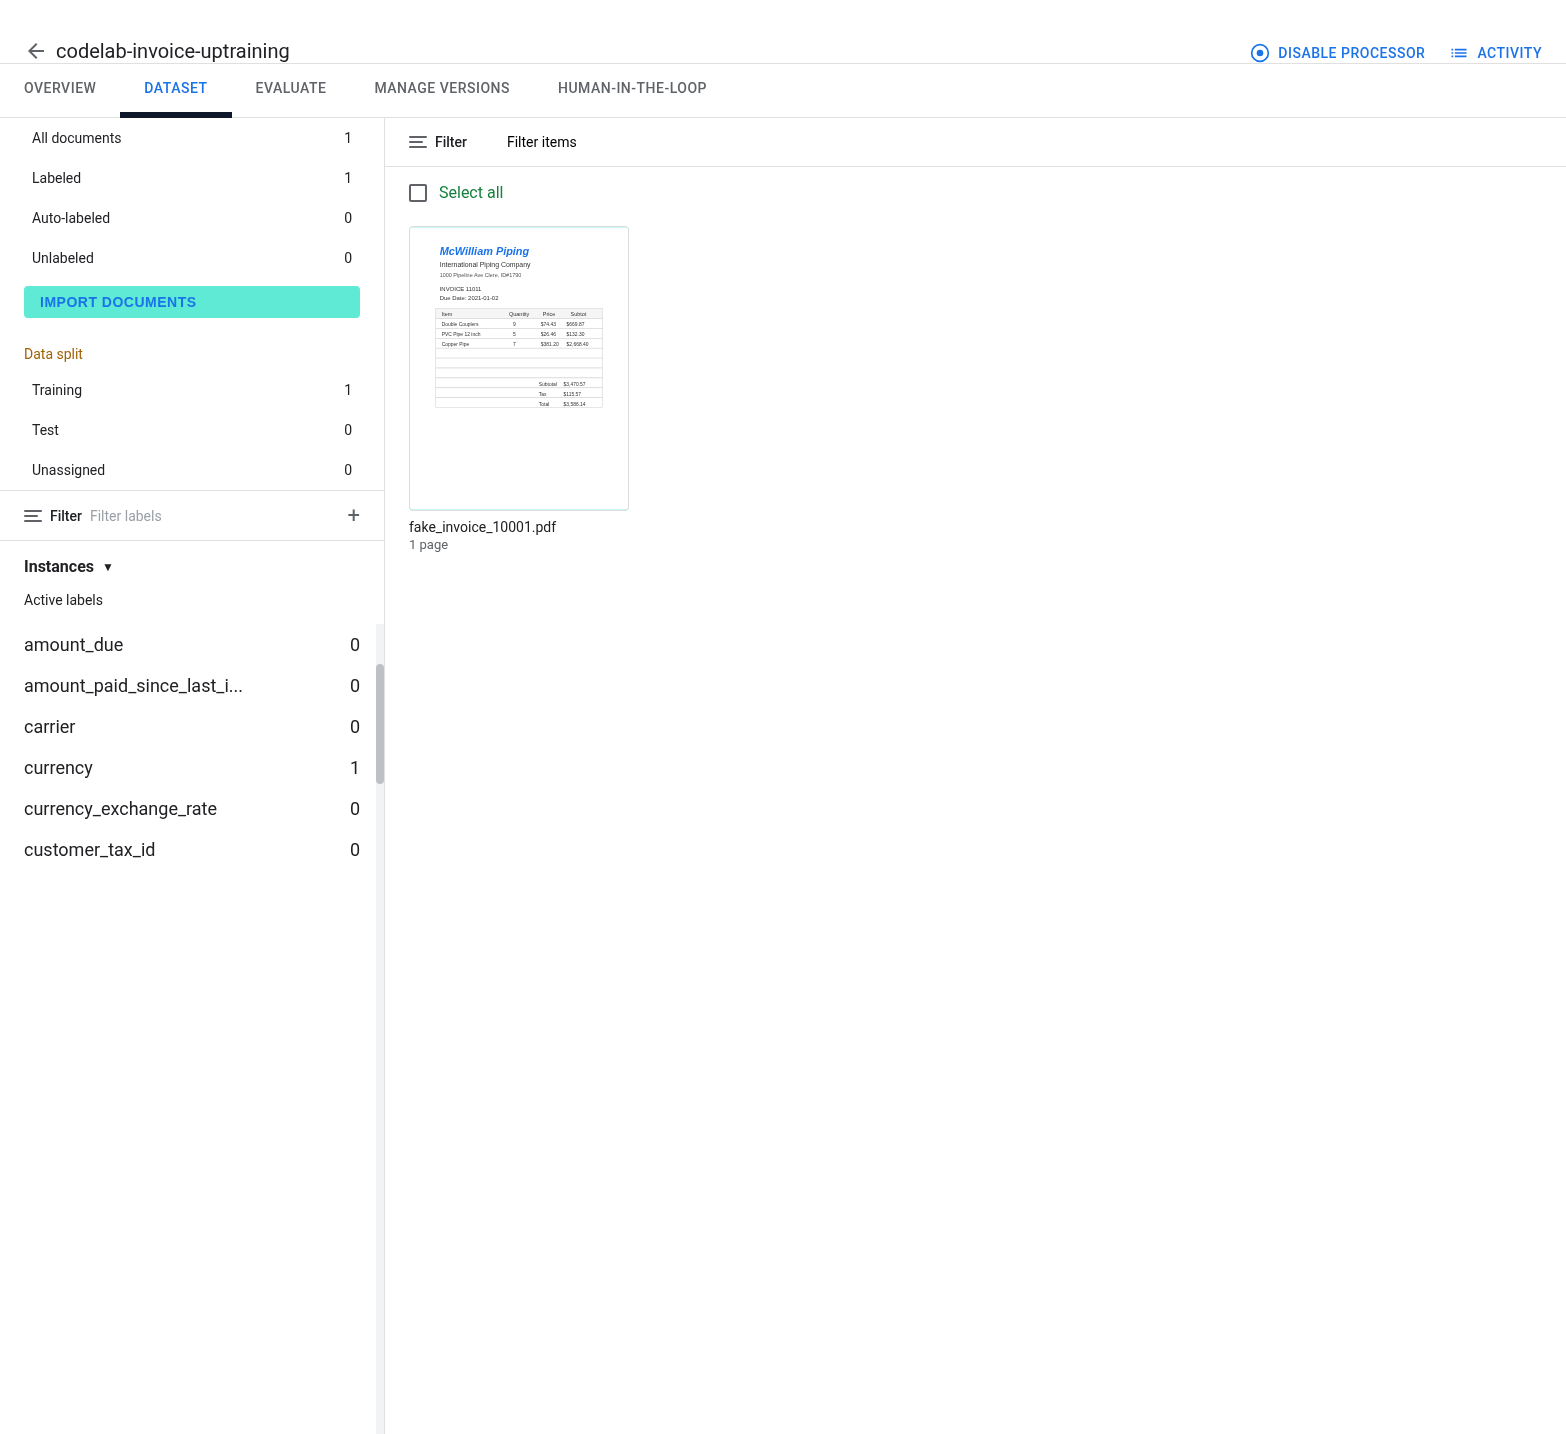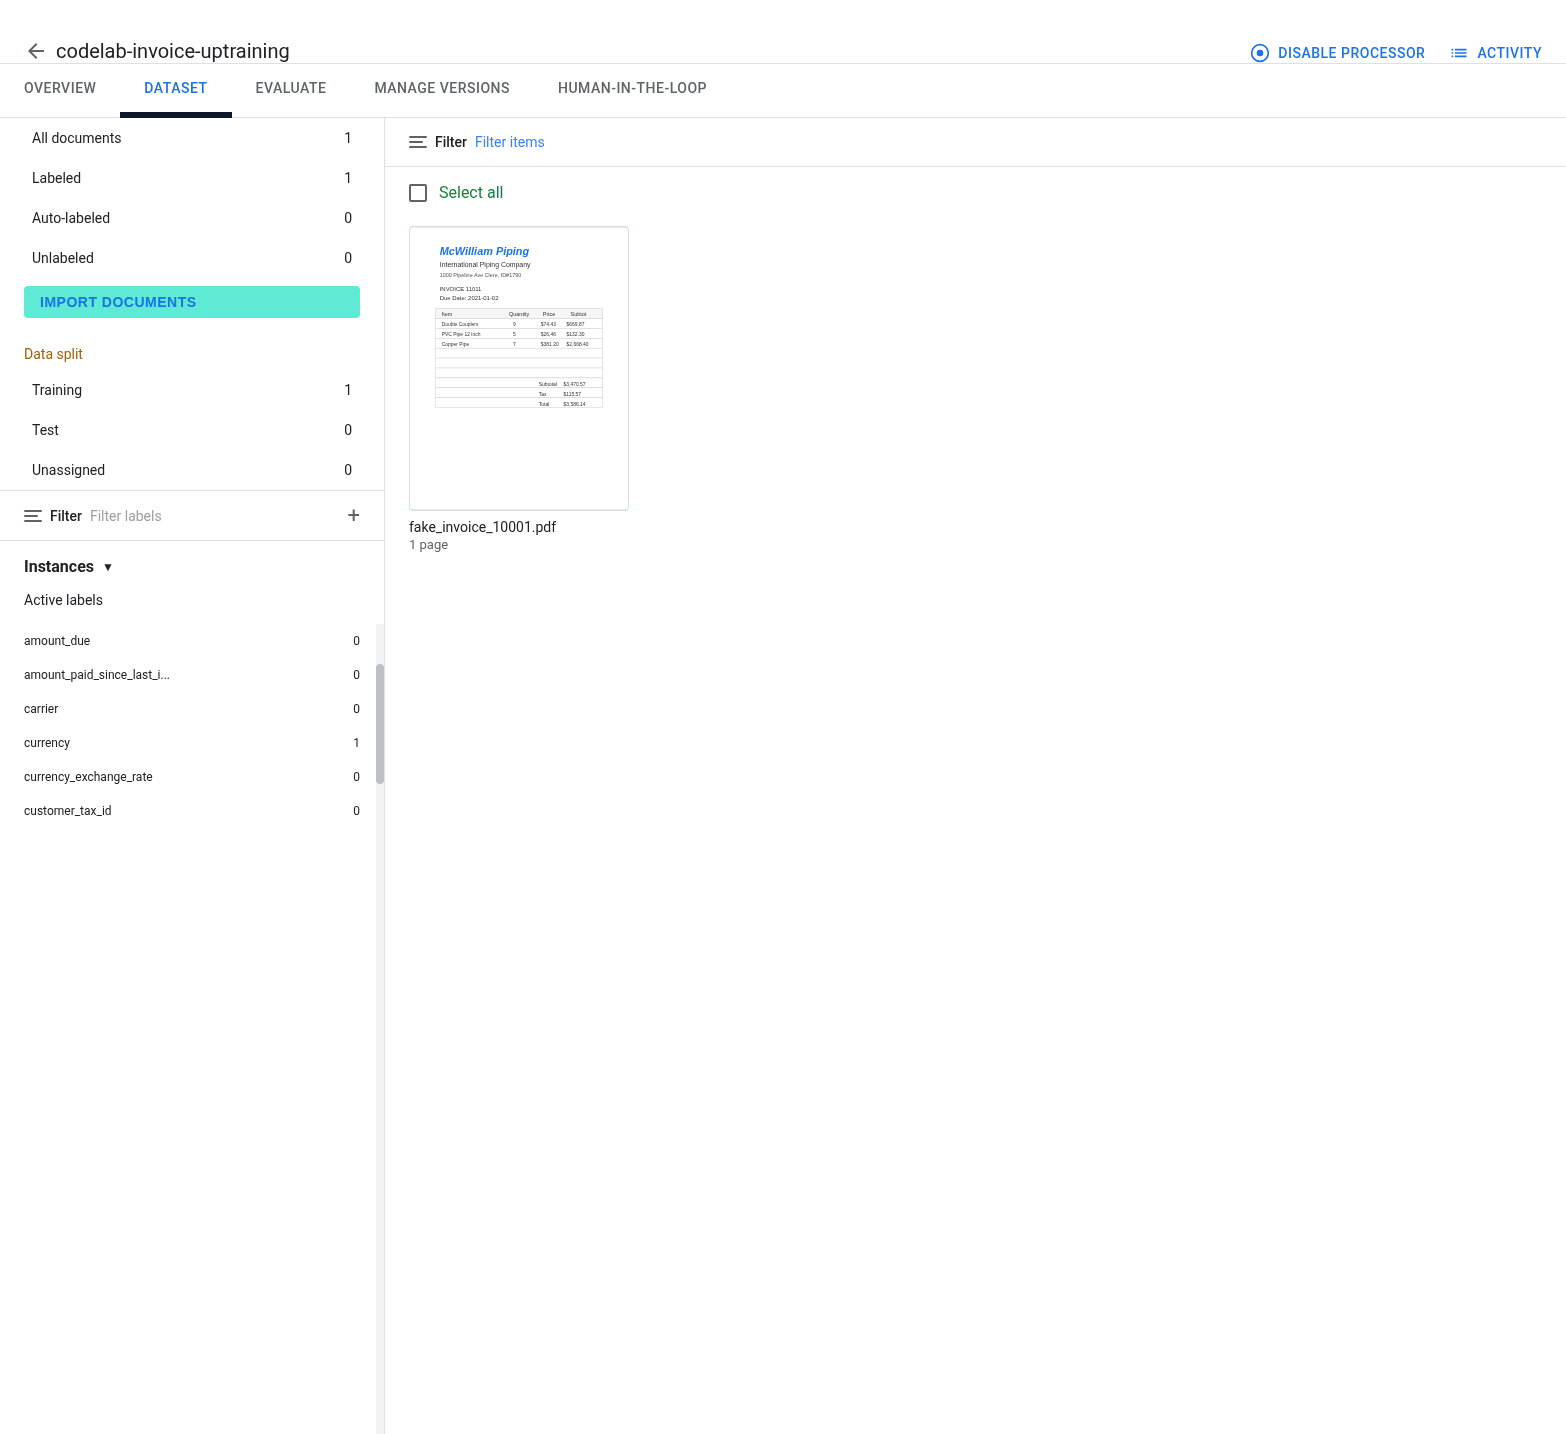--- a/index.html
+++ b/index.html
@@ -170,21 +170,21 @@
       padding: 8px 24px 16px;
       font-size: 14px;
       color: #202124;
     }
 
     .label-item {
       display: flex;
       justify-content: space-between;
       align-items: center;
       padding: 10px 24px;
-      font-size: 12px;
+      font-size: 18px;
       color: #202124;
       cursor: pointer;
     }
 
     
     .sidebar-labels {
       flex: 1;
       overflow-y: auto;
       position: relative;
     }
@@ -219,21 +219,22 @@
       padding: 16px 24px;
       border-bottom: 1px solid #e0e0e0;
     }
     .content-filter-label {
       font-size: 14px;
       font-weight: 500;
       color: #202124;
     }
     .content-filter-placeholder {
       font-size: 14px;
-      color: #3b82f6;
+      color: #000000;
+      margin-left: 32px;
     }
 
     .select-all-row {
       display: flex;
       align-items: center;
       gap: 12px;
       padding: 16px 24px;
     }
     .checkbox {
       width: 18px;

